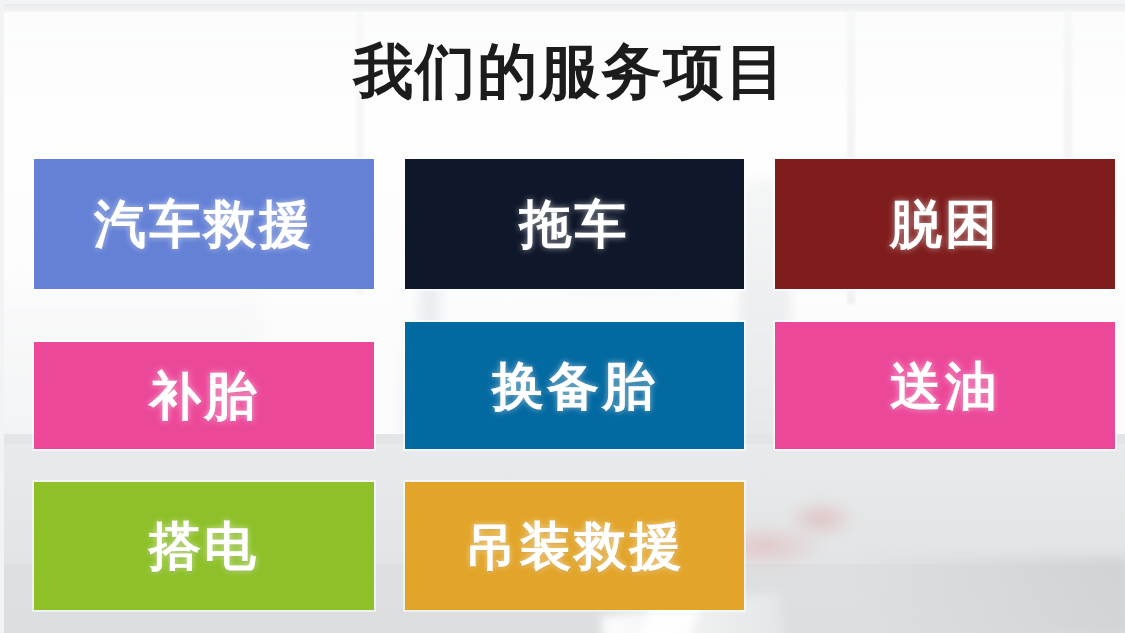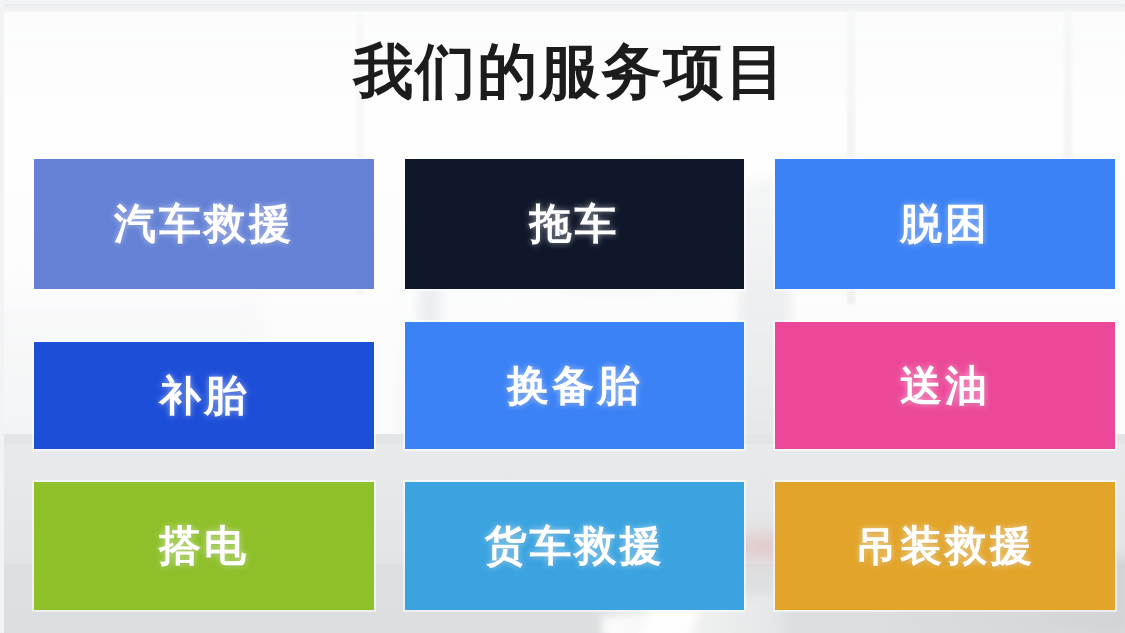--- a/index.html
+++ b/index.html
@@ -137,21 +137,21 @@
     row-gap:33px;
   }
 
   .tile {
     display:flex; align-items:center; justify-content:center;
     position:relative;
     box-shadow:0 0 0 2px rgba(255,255,255,.55);
   }
   .tile-label {
     color:#ffffff;
-    font-size:42px;
+    font-size:52px;
     font-weight:bold;
     letter-spacing:3px;
     line-height:1;
     text-shadow:0 0 6px rgba(255,255,255,.55), 0 1px 2px rgba(0,0,0,.12);
     font-family:"DejaVu Sans","Liberation Sans",sans-serif;
     white-space:nowrap;
   }
 </style>
 </head>
 <body>
@@ -187,42 +187,39 @@
   <div class="grid">
 
     <div class="tile" style="background-color: rgb(100, 129, 214);">
       <span class="tile-label">汽车救援</span>
     </div>
 
     <div class="tile" style="background-color: #0f172a;">
       <span class="tile-label">拖车</span>
     </div>
 
-    <div class="tile" style="background-color: #3b82f6;">
+    <div class="tile" style="background-color: #7f1d1d;">
       <span class="tile-label">脱困</span>
     </div>
 
-    <div class="tile" style="background-color: #1d4ed8; margin-top: 20px;">
+    <div class="tile" style="background-color: #ec4899; margin-top: 20px;">
       <span class="tile-label">补胎</span>
     </div>
 
-    <div class="tile" style="background-color: #3b82f6;">
+    <div class="tile" style="background-color: #0369a1;">
       <span class="tile-label">换备胎</span>
     </div>
 
     <div class="tile" style="background-color: #ec4899;">
       <span class="tile-label">送油</span>
     </div>
 
     <div class="tile" style="background-color: rgb(141, 192, 41); align-items: center;">
       <span class="tile-label">搭电</span>
     </div>
 
-    <div class="tile" style="background-color: rgb(58, 163, 224);">
-      <span class="tile-label">货车救援</span>
-    </div>
 
     <div class="tile" style="background-color: rgb(226, 164, 41); text-align: center;">
       <span class="tile-label">吊装救援</span>
     </div>
 
   </div>
 </div>
 
 </body></html>

